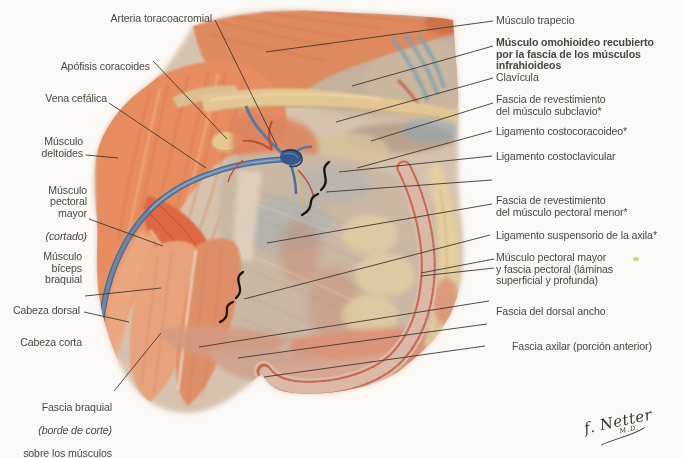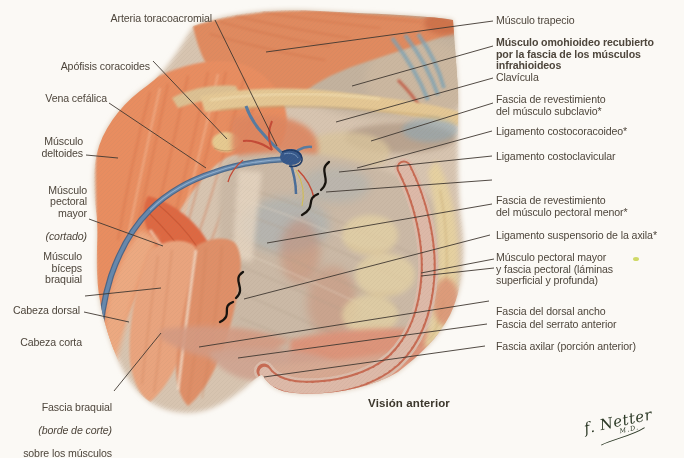--- a/index.html
+++ b/index.html
@@ -328,22 +328,20 @@
 del músculo subclavio*</div>
   <div class="lbl right" style="top:126px; left:496px;">Ligamento costocoracoideo*</div>
   <div class="lbl right" style="top:151px; left:496px;">Ligamento costoclavicular</div>
   <div class="lbl right" style="top:195px; left:496px;">Fascia de revestimiento
 del músculo pectoral menor*</div>
   <div class="lbl right" style="top:230px; left:496px;">Ligamento suspensorio de la axila*</div>
   <div class="lbl right" style="top:252px; left:496px;">Músculo pectoral mayor
 y fascia pectoral (láminas
 superficial y profunda)</div>
   <div class="lbl right" style="top:296px; left:496px;margin-top:10px;">Fascia del dorsal ancho</div>
-  <div class="lbl right" style="top:319px; left:496px;">Fascia del serrato anterior</div>
-  <div class="lbl right" style="top:341px; left:496px;">Fascia axilar (porción anterior)</div>
-
-  <div class="caption">Visión anterior</div>
+  <div class="lbl right" style="top:341px; left:512px;">Fascia axilar (porción anterior)</div>
+
   <div class="signature">
     <span class="sig-main">f. Netter</span>
     <span class="sig-md">M.D.</span>
   </div>
 
 </div>
 
 </body></html>

